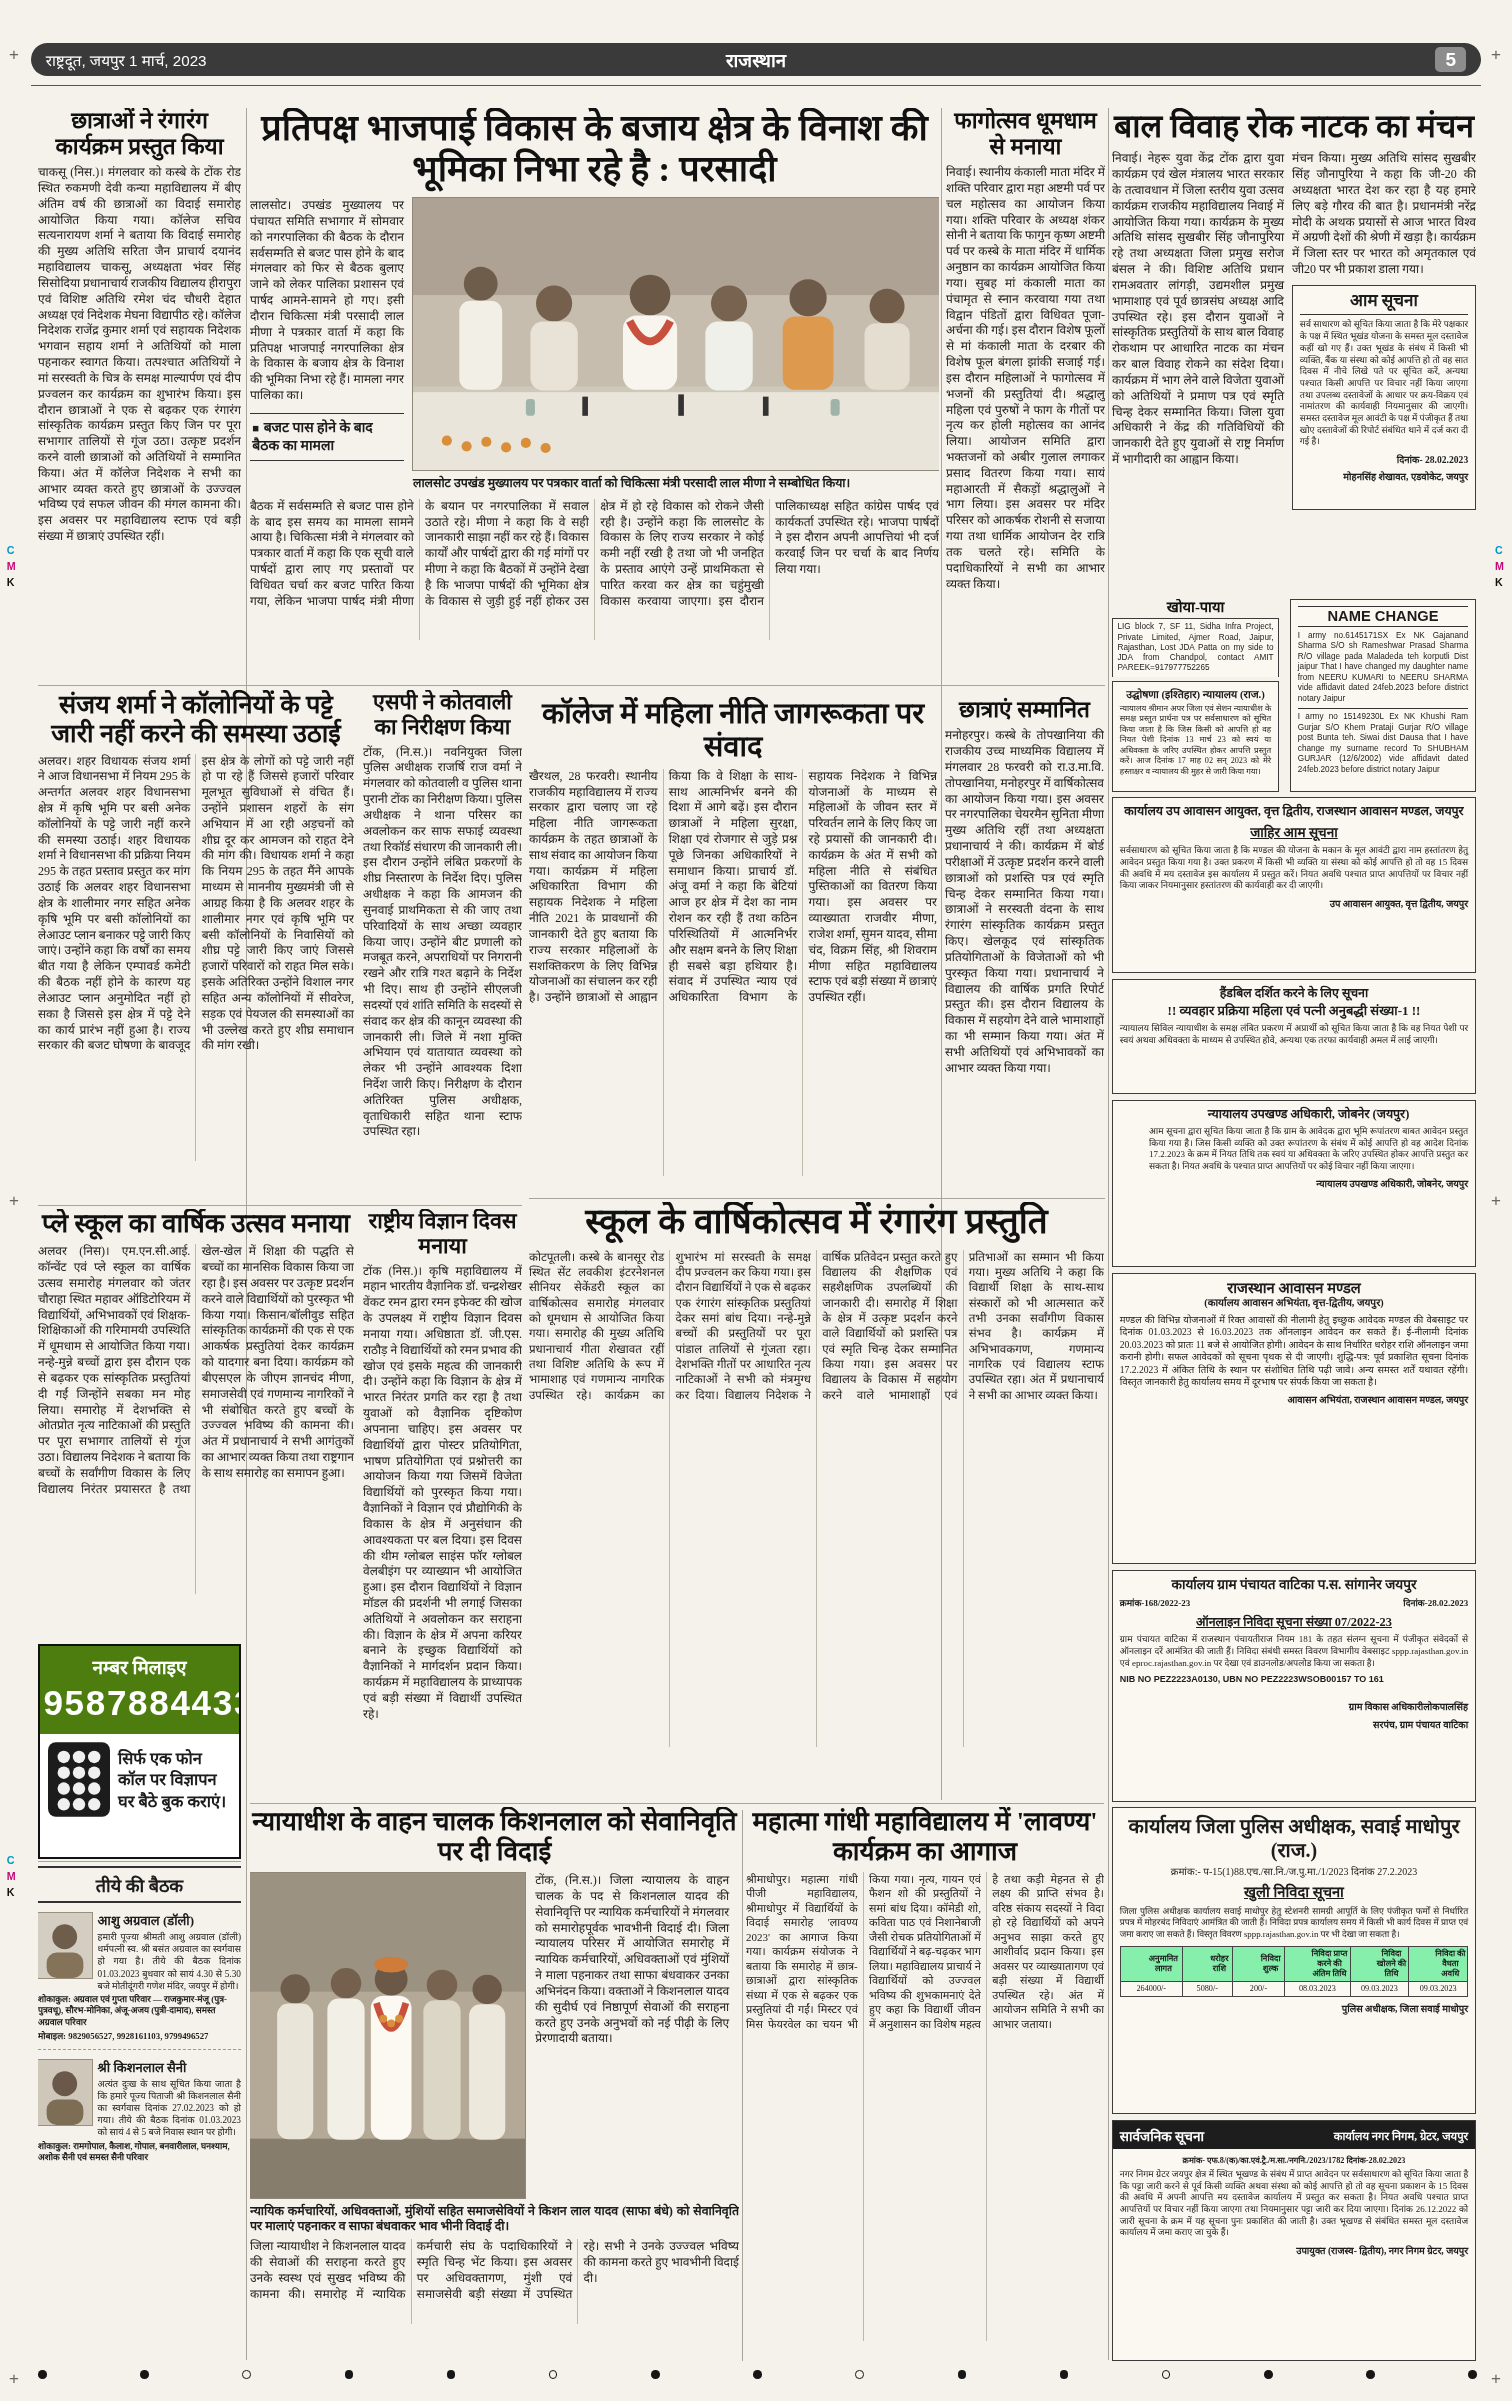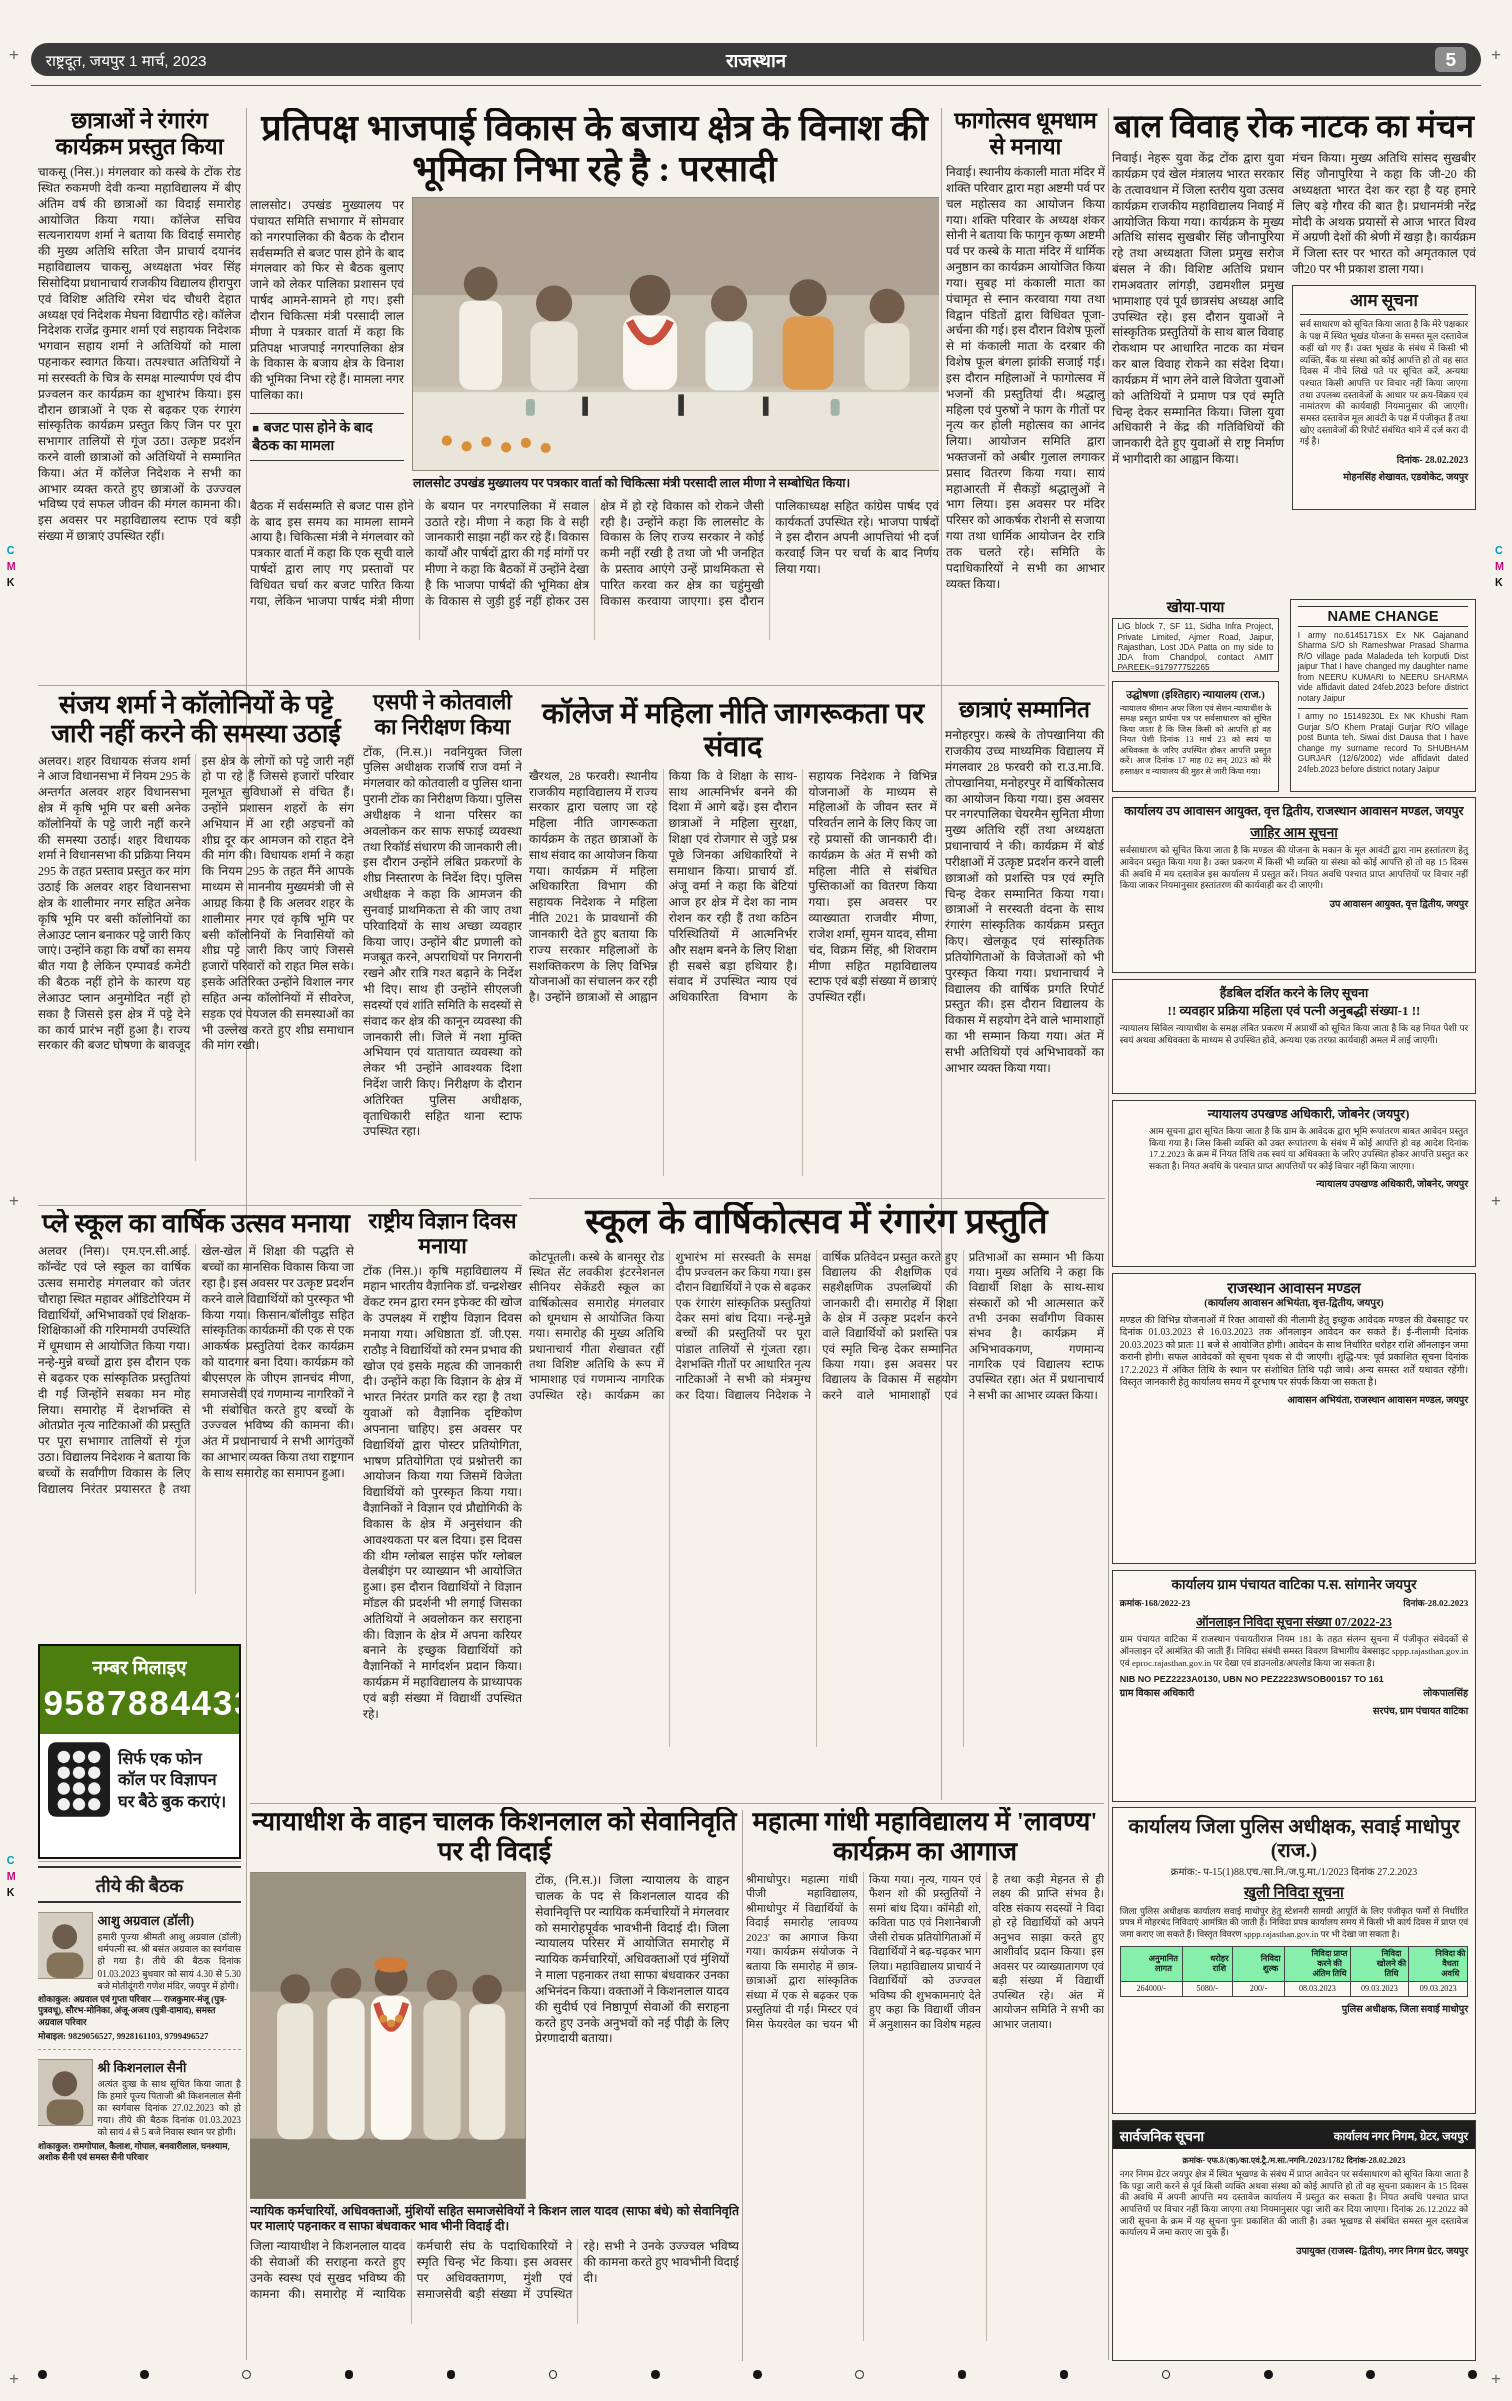--- a/index.html
+++ b/index.html
@@ -160,21 +160,21 @@
           <p class="n-small">सर्व साधारण को सूचित किया जाता है कि मेरे पक्षकार के पक्ष में स्थित भूखंड योजना के समस्त मूल दस्तावेज कहीं खो गए हैं। उक्त भूखंड के संबंध में किसी भी व्यक्ति, बैंक या संस्था को कोई आपत्ति हो तो वह सात दिवस में नीचे लिखे पते पर सूचित करें, अन्यथा पश्चात किसी आपत्ति पर विचार नहीं किया जाएगा तथा उपलब्ध दस्तावेजों के आधार पर क्रय-विक्रय एवं नामांतरण की कार्यवाही नियमानुसार की जाएगी। समस्त दस्तावेज मूल आवंटी के पक्ष में पंजीकृत हैं तथा खोए दस्तावेजों की रिपोर्ट संबंधित थाने में दर्ज करा दी गई है।</p>
           <div class="sign-r">दिनांक- 28.02.2023</div>
           <div class="sign-r">मोहनसिंह शेखावत, एडवोकेट, जयपुर</div>
         </div>
       </div>
     </div>
   </section>
 
   <section class="abs" style="left:1112px;top:599px;width:167px;height:78px;">
     <div class="hl" style="font-size:14.7px;">खोया-पाया</div>
-    <div class="notice eng" style="margin-top:2.3px;padding:3.4px 4.5px;font-size:8.2px;line-height:1.25;text-align:justify;height:54px;">LIG block 7, SF 11, Sidha Infra Project, Private Limited, Ajmer Road, Jaipur, Rajasthan, Lost JDA Patta on my side to JDA from Chandpol, contact AMIT PAREEK=917977752265</div>
+    <div class="notice eng" style="margin-top:2.3px;padding:3.4px 4.5px;font-size:8.2px;line-height:1.25;text-align:justify;height:62px;">LIG block 7, SF 11, Sidha Infra Project, Private Limited, Ajmer Road, Jaipur, Rajasthan, Lost JDA Patta on my side to JDA from Chandpol, contact AMIT PAREEK=917977752265</div>
   </section>
 
   <section class="abs notice" style="left:1112px;top:681px;width:167px;height:111px;">
     <div class="n-title" style="font-size:10.7px;">उद्घोषणा (इश्तिहार) न्यायालय (राज.)</div>
     <p class="n-tiny">न्यायालय श्रीमान अपर जिला एवं सेशन न्यायाधीश के समक्ष प्रस्तुत प्रार्थना पत्र पर सर्वसाधारण को सूचित किया जाता है कि जिस किसी को आपत्ति हो वह नियत पेशी दिनांक 13 मार्च 23 को स्वयं या अधिवक्ता के जरिए उपस्थित होकर आपत्ति प्रस्तुत करें। आज दिनांक 17 माह 02 सन् 2023 को मेरे हस्ताक्षर व न्यायालय की मुहर से जारी किया गया।</p>
   </section>
 
   <section class="abs notice" style="left:1290px;top:599px;width:186px;height:193px;">
     <div class="n-title eng" style="font-size:14.7px;border-top:1.1px solid #333;border-bottom:1.1px solid #333;padding:1.1px 0;">NAME CHANGE</div>
     <p class="n-tiny eng">I army no.6145171SX Ex NK Gajanand Sharma S/O sh Rameshwar Prasad Sharma R/O village pada Maladeda teh korputli Dist jaipur That I have changed my daughter name from NEERU KUMARI to NEERU SHARMA vide affidavit dated 24feb.2023 before district notary Jaipur</p>
@@ -210,21 +210,21 @@
 
   <section class="abs notice" style="left:1112px;top:1570px;width:364px;height:232px;">
     <div class="n-title" style="font-size:13.6px;">कार्यालय ग्राम पंचायत वाटिका प.स. सांगानेर जयपुर</div>
     <div class="kram">
       <span>क्रमांक-168/2022-23</span>
       <span>दिनांक-28.02.2023</span>
     </div>
     <div class="n-sub" style="font-size:12.4px;">ऑनलाइन निविदा सूचना संख्या 07/2022-23</div>
     <p class="n-small">ग्राम पंचायत वाटिका में राजस्थान पंचायतीराज नियम 181 के तहत संलग्न सूचना में पंजीकृत संवेदकों से ऑनलाइन दरें आमंत्रित की जाती हैं। निविदा संबंधी समस्त विवरण विभागीय वेबसाइट sppp.rajasthan.gov.in एवं eproc.rajasthan.gov.in पर देखा एवं डाउनलोड/अपलोड किया जा सकता है।</p>
     <div class="n-small eng" style="font-weight:bold;">NIB NO PEZ2223A0130, UBN NO PEZ2223WSOB00157 TO 161</div>
-    <div class="kram" style="margin-top:1px;font-size:9.6px;">
+    <div class="kram" style="margin-top:15px;font-size:9.6px;justify-content:flex-end;">
       <span>ग्राम विकास अधिकारी</span>
       <span>लोकपालसिंह</span>
     </div>
     <div class="sign-r">सरपंच, ग्राम पंचायत वाटिका</div>
   </section>
 
   <section class="abs" style="left:38px;top:690px;width:316px;height:509px;">
     <h2 class="hl h45">संजय शर्मा ने कॉलोनियों के पट्टे जारी नहीं करने की समस्या उठाई</h2>
     <p class="bt cols2 mt10" style="height:407px;">अलवर। शहर विधायक संजय शर्मा ने आज विधानसभा में नियम 295 के अन्तर्गत अलवर शहर विधानसभा क्षेत्र में कृषि भूमि पर बसी अनेक कॉलोनियों के पट्टे जारी नहीं करने की समस्या उठाई। शहर विधायक शर्मा ने विधानसभा की प्रक्रिया नियम 295 के तहत प्रस्ताव प्रस्तुत कर मांग उठाई कि अलवर शहर विधानसभा क्षेत्र के शालीमार नगर सहित अनेक कृषि भूमि पर बसी कॉलोनियों का लेआउट प्लान बनाकर पट्टे जारी किए जाएं। उन्होंने कहा कि वर्षों का समय बीत गया है लेकिन एम्पावर्ड कमेटी की बैठक नहीं होने के कारण यह लेआउट प्लान अनुमोदित नहीं हो सका है जिससे इस क्षेत्र में पट्टे देने का कार्य प्रारंभ नहीं हुआ है। राज्य सरकार की बजट घोषणा के बावजूद इस क्षेत्र के लोगों को पट्टे जारी नहीं हो पा रहे हैं जिससे हजारों परिवार मूलभूत सुविधाओं से वंचित हैं। उन्होंने प्रशासन शहरों के संग अभियान में आ रही अड़चनों को शीघ्र दूर कर आमजन को राहत देने की मांग की। विधायक शर्मा ने कहा कि नियम 295 के तहत मैंने आपके माध्यम से माननीय मुख्यमंत्री जी से आग्रह किया है कि अलवर शहर के शालीमार नगर एवं कृषि भूमि पर बसी कॉलोनियों के निवासियों को शीघ्र पट्टे जारी किए जाएं जिससे हजारों परिवारों को राहत मिल सके। इसके अतिरिक्त उन्होंने विशाल नगर सहित अन्य कॉलोनियों में सीवरेज, सड़क एवं पेयजल की समस्याओं का भी उल्लेख करते हुए शीघ्र समाधान की मांग रखी।</p>
   </section>

